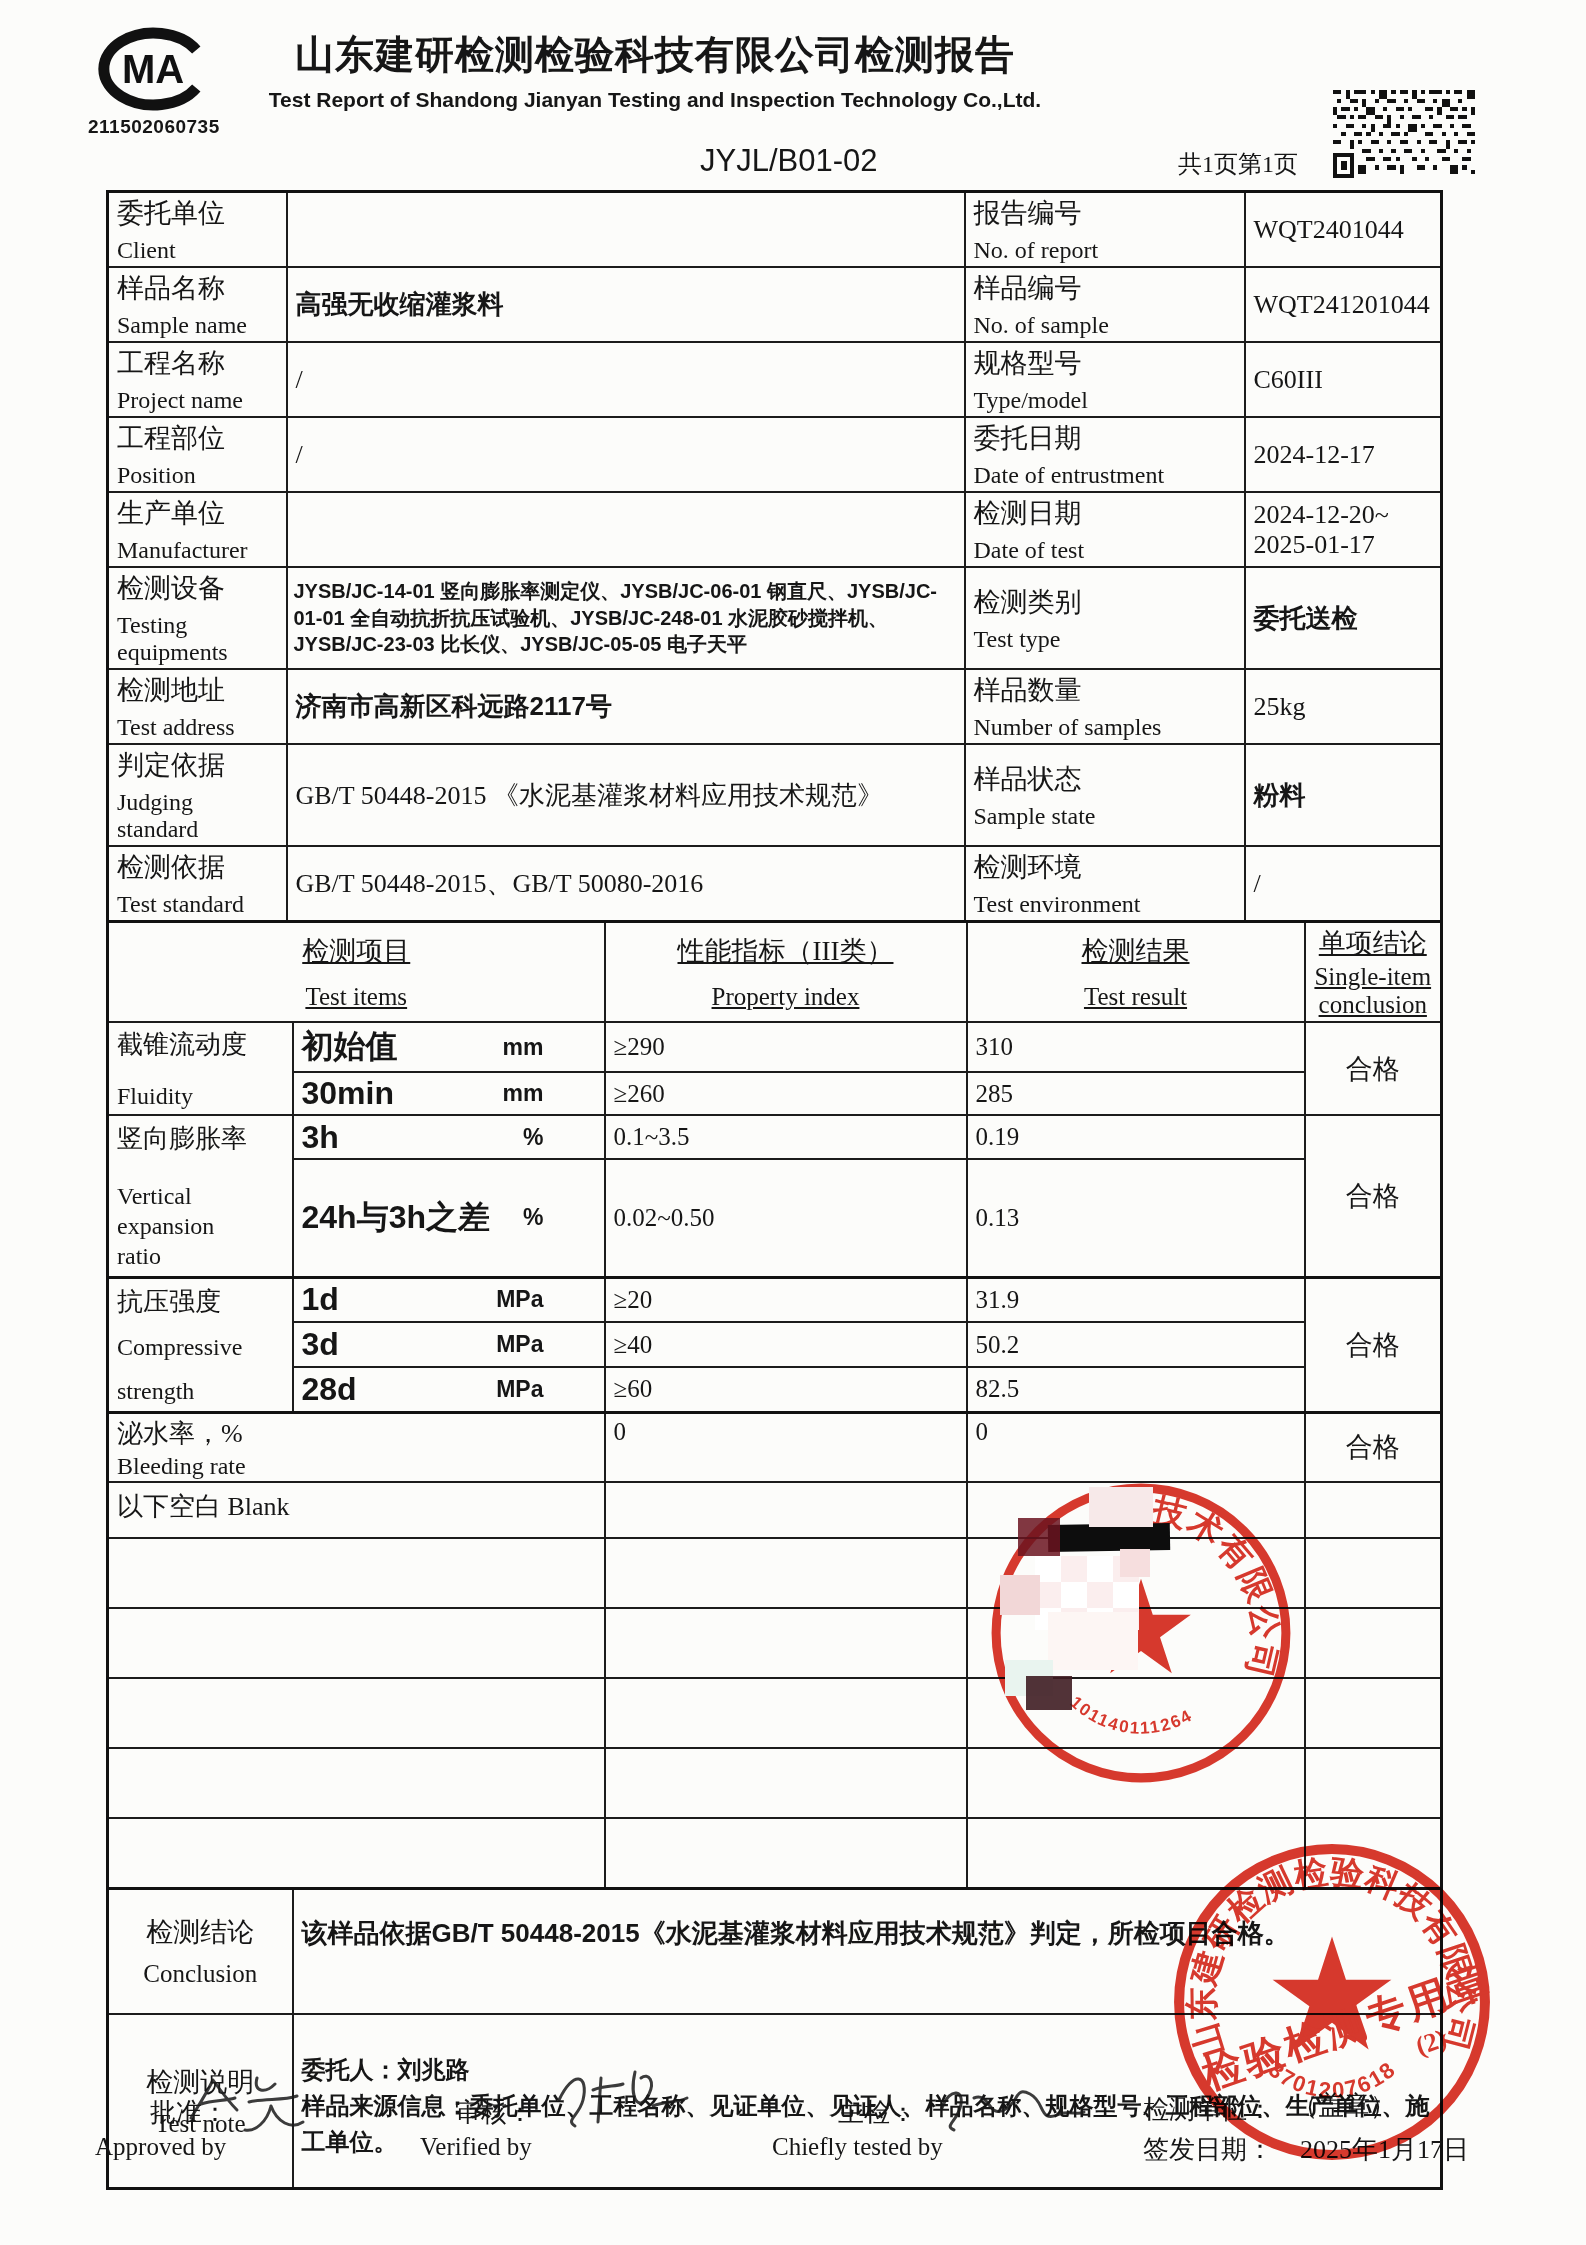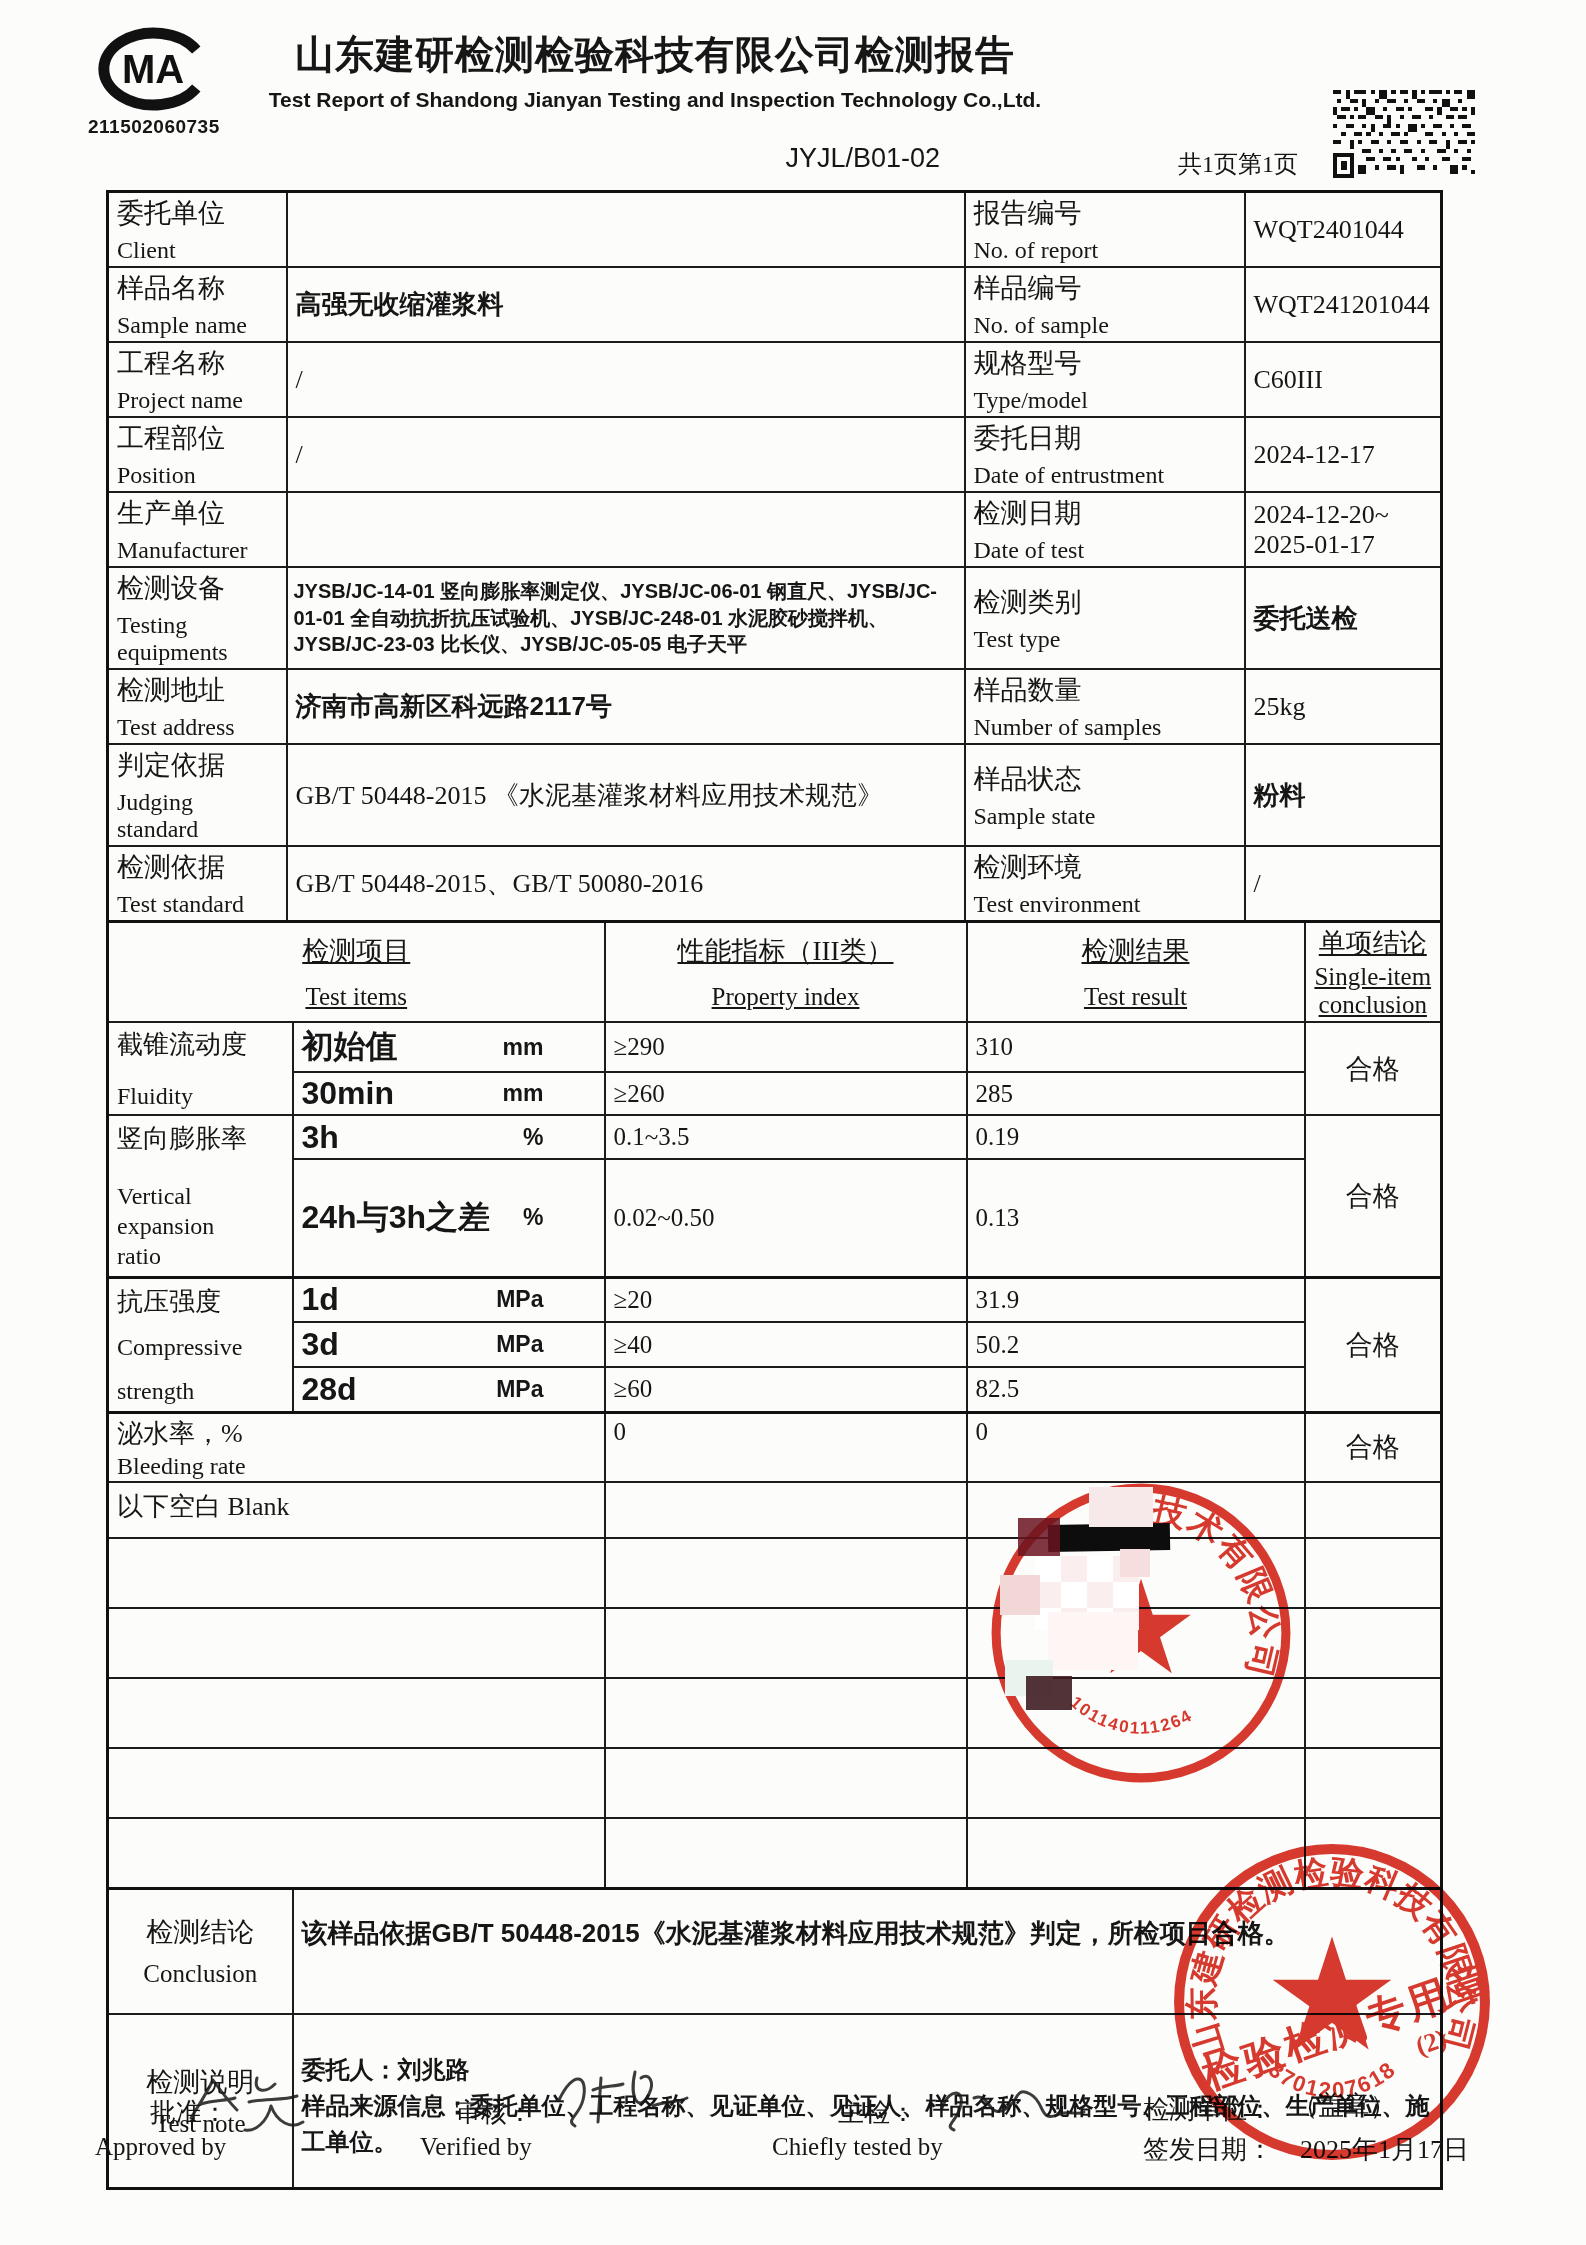--- a/index.html
+++ b/index.html
@@ -9,21 +9,21 @@
     font-family:"Liberation Serif","DejaVu Serif",serif;
     overflow:hidden;
   }
   .abs{position:absolute;}
   
   .cma-box{left:88px;top:26px;width:130px;text-align:center;}
   .cma-num{font-family:"Liberation Sans",sans-serif;font-weight:700;font-size:19px;letter-spacing:.5px;margin-top:-2px;}
   .titles{left:190px;top:28px;width:930px;text-align:center;}
   .title-cn{font-family:"Liberation Sans","DejaVu Sans",sans-serif;font-weight:700;font-size:39px;letter-spacing:1px;}
   .title-en{font-family:"Liberation Sans","DejaVu Sans",sans-serif;font-weight:700;font-size:21px;margin-top:6px;}
-  .form-code{left:700px;top:143px;width:240px;text-align:right;font-size:27px;font-family:"Liberation Sans",sans-serif;}
+  .form-code{left:700px;top:143px;width:240px;text-align:left;font-size:31px;font-family:"Liberation Sans",sans-serif;}
   .page-info{left:1178px;top:148px;font-size:24px;}
   .qr{left:1333px;top:88px;}
   
   .doc{left:106px;top:190px;width:1334px;}
   table{border-collapse:collapse;table-layout:fixed;width:1334px;}
   table.tbl{border:3px solid #111;}
   .tbl+.tbl{margin-top:-3px;}
   td{border:2px solid #1c1c1c;padding:2px 8px;vertical-align:middle;overflow:hidden;}
   .lbl .cn{font-size:27px;}
   .lbl .en{font-size:24px;margin-top:6px;}

